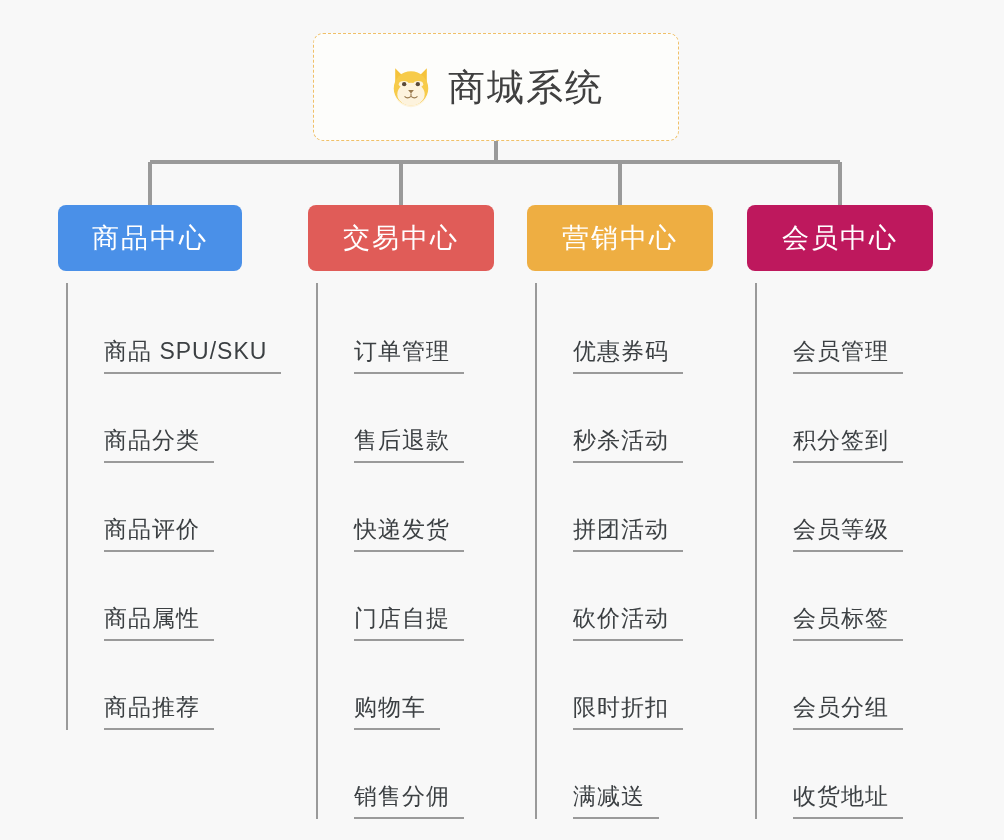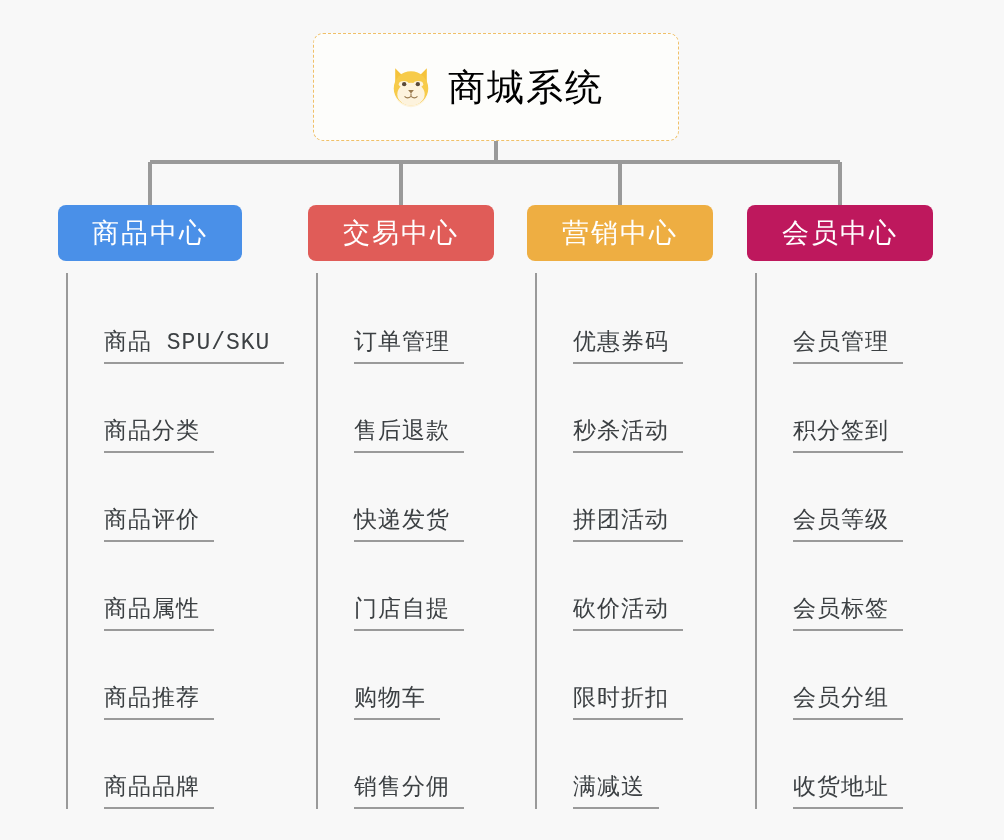--- a/index.html
+++ b/index.html
@@ -29,42 +29,42 @@
     background: #fdfdfb;
     border: 1px dashed #f0c068;
     border-radius: 10px;
     display: flex;
     align-items: center;
     justify-content: center;
     gap: 14px;
   }
   .root-title {
     font-size: 37px;
-    color: #000000;
+    color: #404040;
     letter-spacing: 2px;
     line-height: 1;
     white-space: nowrap;
   }
   .dog-icon { width: 46px; height: 46px; display: block; flex: 0 0 auto; }
 
   
   .connector-layer {
     position: absolute;
     left: 0; top: 0;
     width: 1004px; height: 840px;
     pointer-events: none;
   }
 
   
   .branch {
     position: absolute;
     top: 205px;
   }
   .branch-header {
-    height: 56px;
+    height: 66px;
     border-radius: 8px;
     display: flex;
     align-items: center;
     justify-content: center;
     color: #ffffff;
     font-size: 27px;
     letter-spacing: 2px;
     white-space: nowrap;
   }
 
@@ -92,21 +92,21 @@
     display: inline-block;
     margin-left: 36px;
     padding-bottom: 5px;
     border-bottom: 2px solid #9a9a9a;
     font-size: 23px;
     color: #3c4043;
     letter-spacing: 1px;
     white-space: nowrap;
   }
   
-  .leaf-label { padding-right: 14px; font-family: Liberation Mono, monospace; }
+  .leaf-label { padding-right: 14px; }
 </style>
 </head>
 <body>
 
 <div id="diagram">
 
   <svg class="connector-layer" viewBox="0 0 1004 840" width="1004" height="840">
     <g stroke="#9a9a9a" stroke-width="4" fill="none" shape-rendering="crispEdges">
       <line x1="496" y1="141" x2="496" y2="162"></line>
       <line x1="150" y1="162" x2="840" y2="162"></line>
@@ -148,23 +148,20 @@
           </div>
           <div class="leaf-item">
             <span class="leaf-label">商品评价</span>
           </div>
           <div class="leaf-item">
             <span class="leaf-label">商品属性</span>
           </div>
           <div class="leaf-item">
             <span class="leaf-label">商品推荐</span>
           </div>
-          <div class="leaf-item">
-            <span class="leaf-label">商品品牌</span>
-          </div>
         </div>
       </div>
       <div class="branch branch-1">
         <div class="branch-header" style="background: rgb(224, 92, 88);">交易中心</div>
         <div class="leaf-list">
           <div class="leaf-item">
             <span class="leaf-label">订单管理</span>
           </div>
           <div class="leaf-item">
             <span class="leaf-label">售后退款</span>

